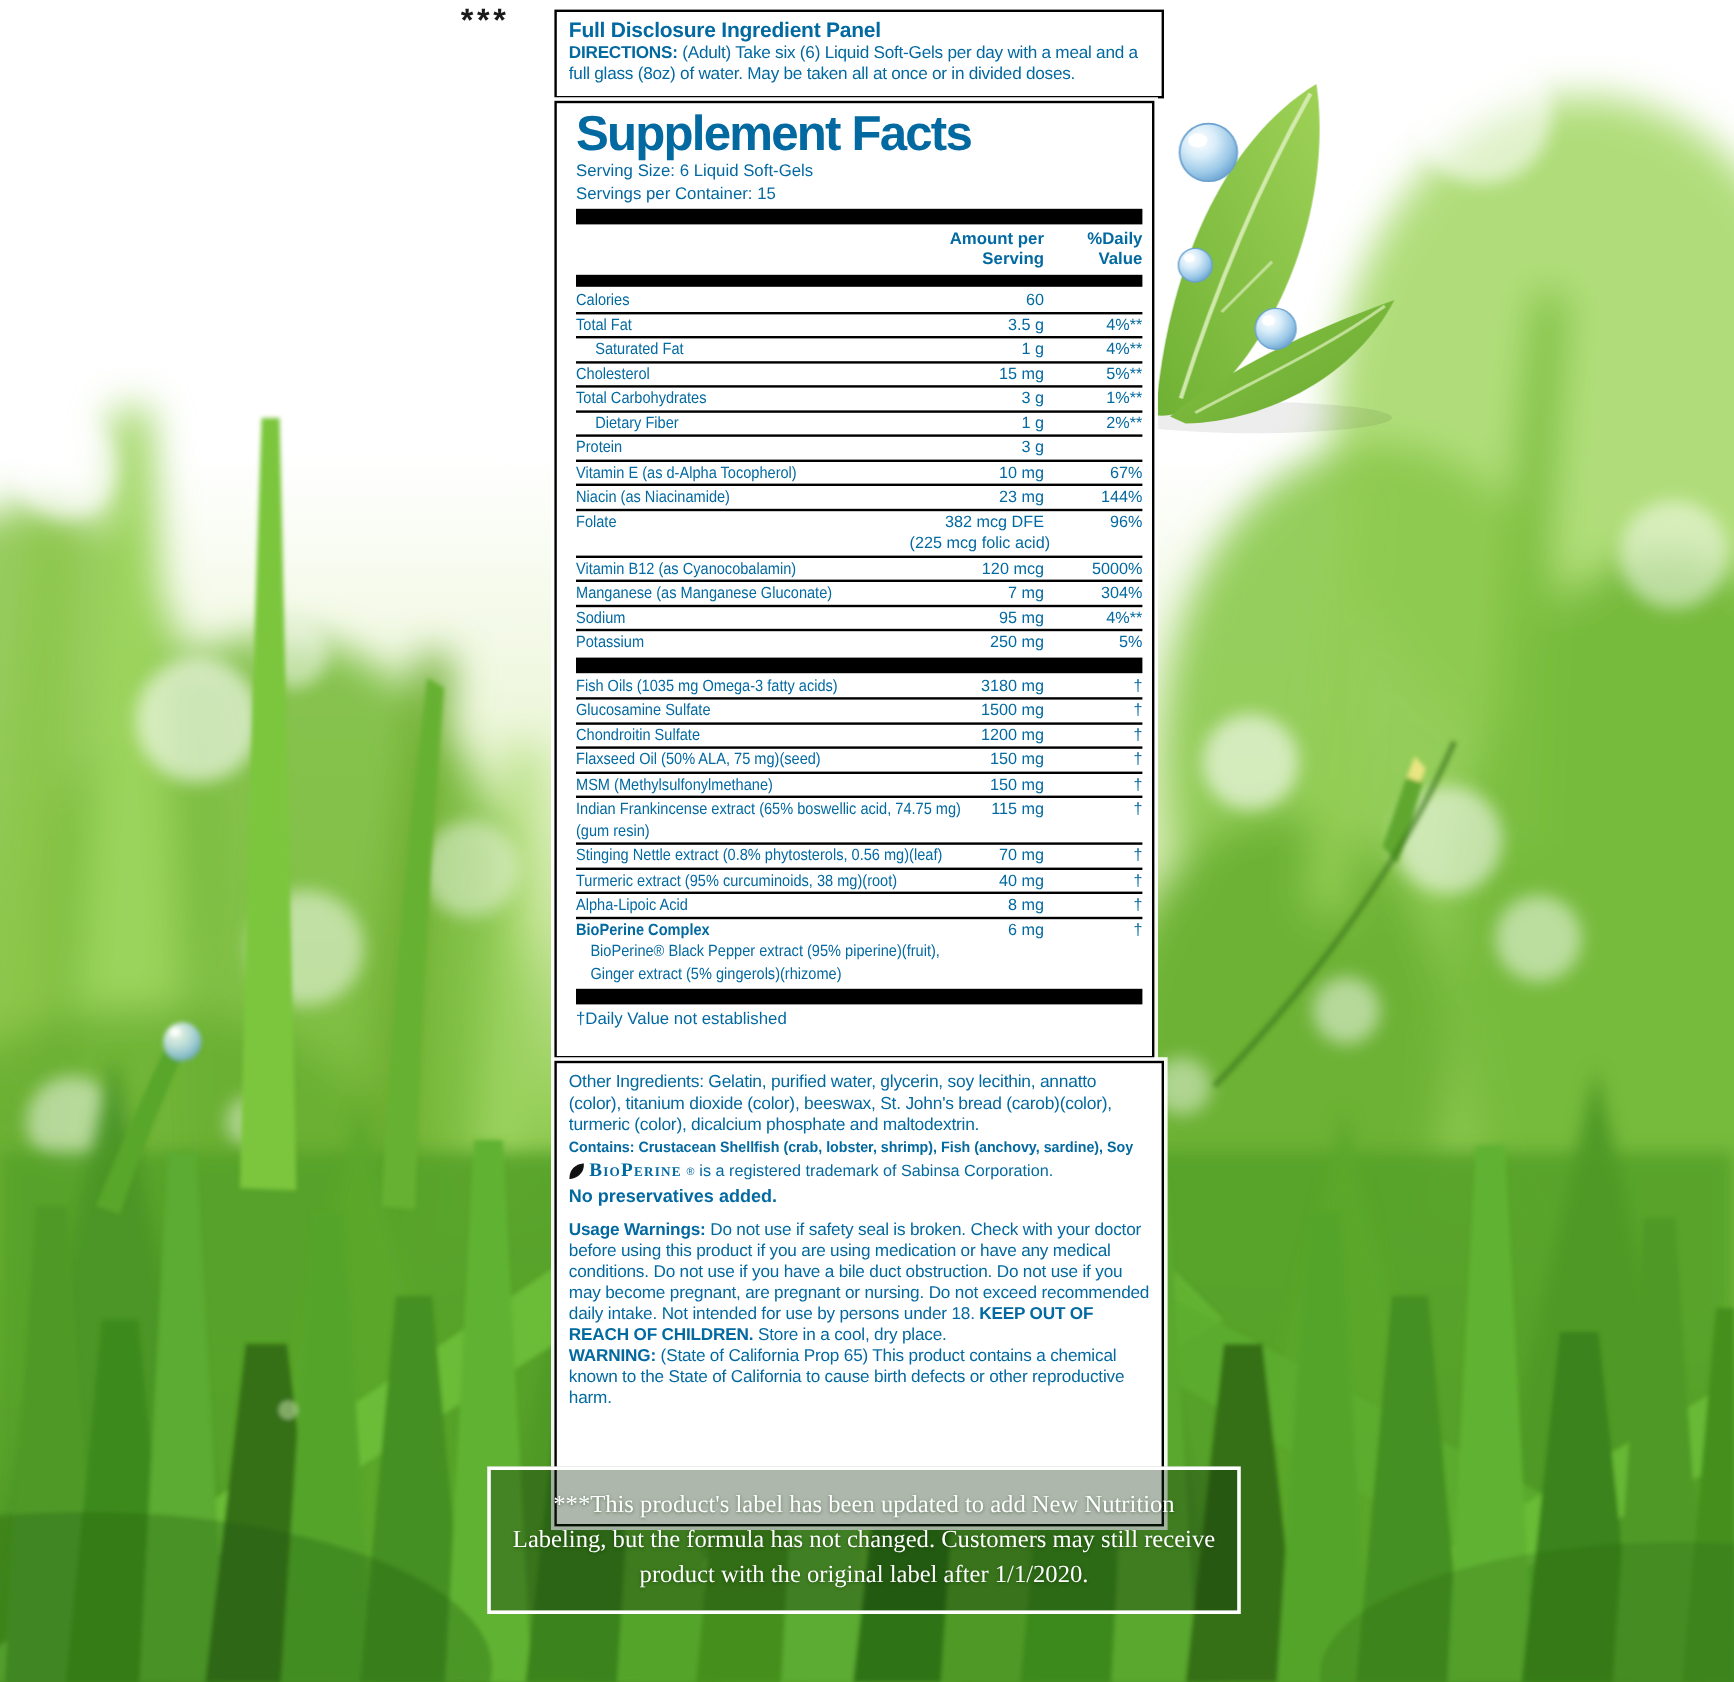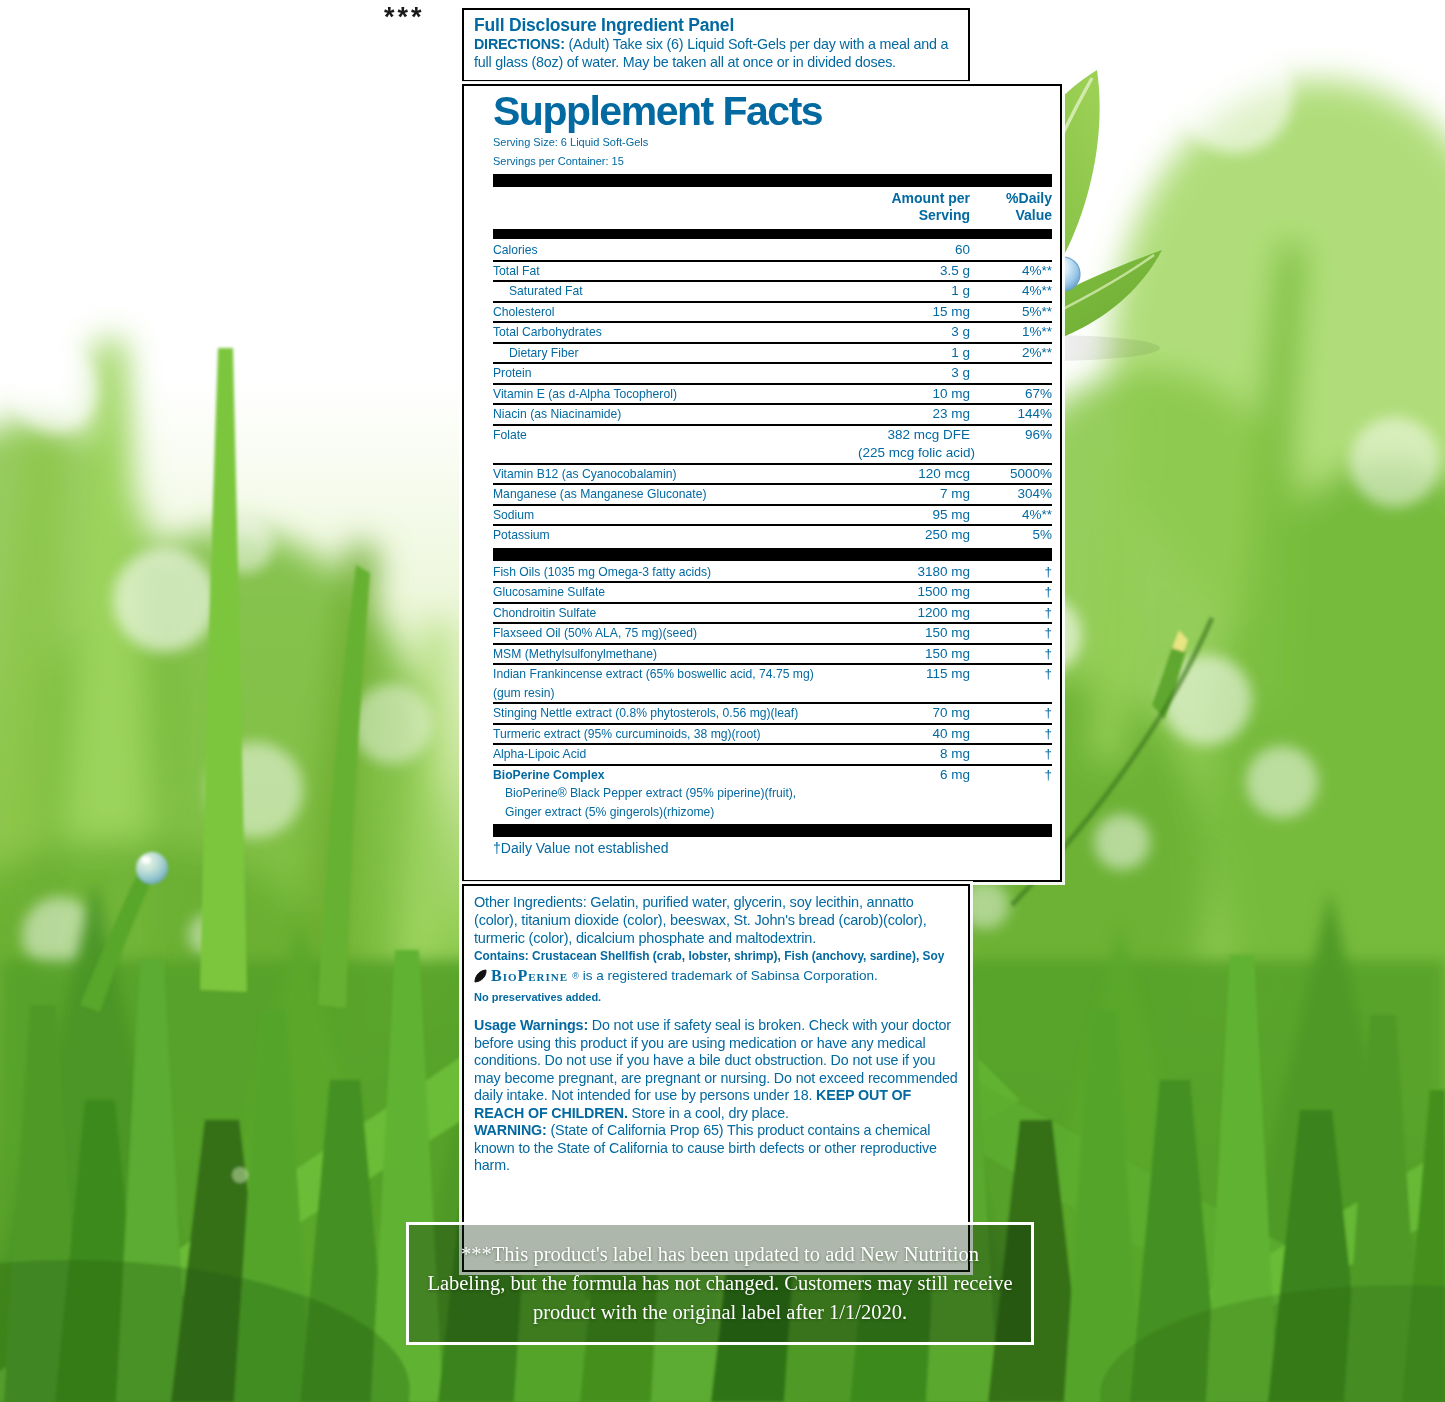--- a/index.html
+++ b/index.html
@@ -16,23 +16,23 @@
     box-sizing:border-box;color:#0369a1;
   }
   .stars{
     position:absolute;left:384px;top:2px;font-size:27px;font-weight:bold;
     letter-spacing:3px;color:#1a1a1a;
   }
   #box1{left:462px;top:8px;width:508px;height:74px;padding:5px 10px;}
   .fd-title{font-size:17.5px;font-weight:bold;line-height:20px;letter-spacing:-.2px;}
   .directions{font-size:14.3px;line-height:17.5px;letter-spacing:-.2px;margin-top:1px;}
 
-  #box2{left:462px;top:84px;width:600px;height:798px;padding:3px 8px 3px 29px;}
+  #box2{left:462px;top:84px;width:500px;height:798px;padding:3px 8px 3px 16px;}
   .sf-title{font-size:41px;font-weight:bold;letter-spacing:-1.5px;line-height:44px;}
-  .serve{font-size:11px;line-height:19px;}
+  .serve{font-size:14px;line-height:19px;}
   .bar{background:#000;height:13px;margin:3px 0 2px;}
   .bar.thin{height:10px;}
   .hdr{display:flex;font-weight:bold;font-size:14px;line-height:17px;padding:1px 0 2px;}
   .hdr .fill{flex:1;}
   .hdr .a{width:112px;}
   .hdr .d{width:82px;text-align:right;}
 
   .r{display:flex;border-top:2px solid #000;font-size:13.5px;line-height:18.5px;align-items:flex-start;}
   .r.first{border-top:none;}
   .n{flex:1;min-width:0;}
@@ -46,21 +46,21 @@
   .sub .sq{margin-left:12px;}
   .fnotes{font-size:14px;line-height:18.5px;margin-top:1px;}
 
   #box3{left:462px;top:884px;width:508px;height:388px;padding:7px 10px;}
   .oi{font-size:14.5px;line-height:18px;letter-spacing:-.2px;}
   .contains{font-weight:bold;font-size:12.5px;line-height:16px;margin-top:1px;}
   .contains .sqc{display:inline-block;transform:scaleX(.95);transform-origin:0 50%;white-space:nowrap;}
   .bp-line{font-size:13.5px;line-height:18px;margin-top:3px;display:flex;align-items:center;gap:4px;}
   .bp-brand{font-family:"Liberation Serif",serif;font-variant:small-caps;font-size:16px;letter-spacing:1px;font-weight:600;}
   .bp-reg{font-size:9px;vertical-align:super;}
-  .nopres{font-weight:bold;font-size:11px;line-height:17px;margin-top:4px;}
+  .nopres{font-weight:bold;font-size:15px;line-height:17px;margin-top:4px;}
   .warn{font-size:14.3px;line-height:17.5px;margin-top:11px;letter-spacing:-.15px;}
 
   #note-box{
     position:absolute;left:406px;top:1222px;width:628px;height:123px;
     border:3px solid #fff;background:rgba(14,44,8,.34);box-sizing:border-box;
     display:flex;align-items:center;justify-content:center;text-align:center;
     padding:4px 18px;
     font-family:Liberation Serif, serif;
   }
   .note-text{

